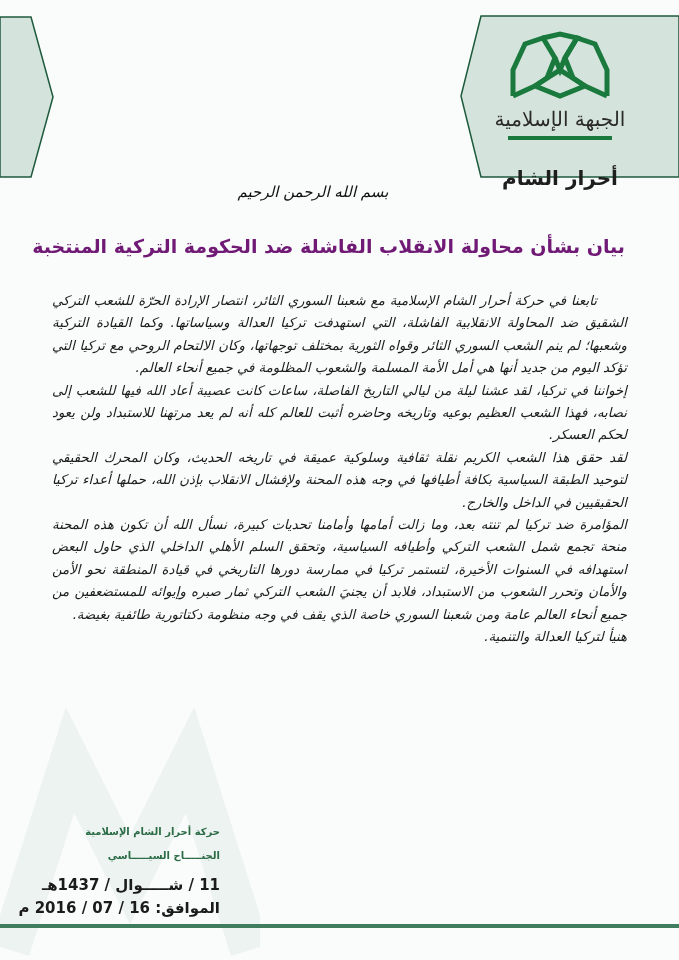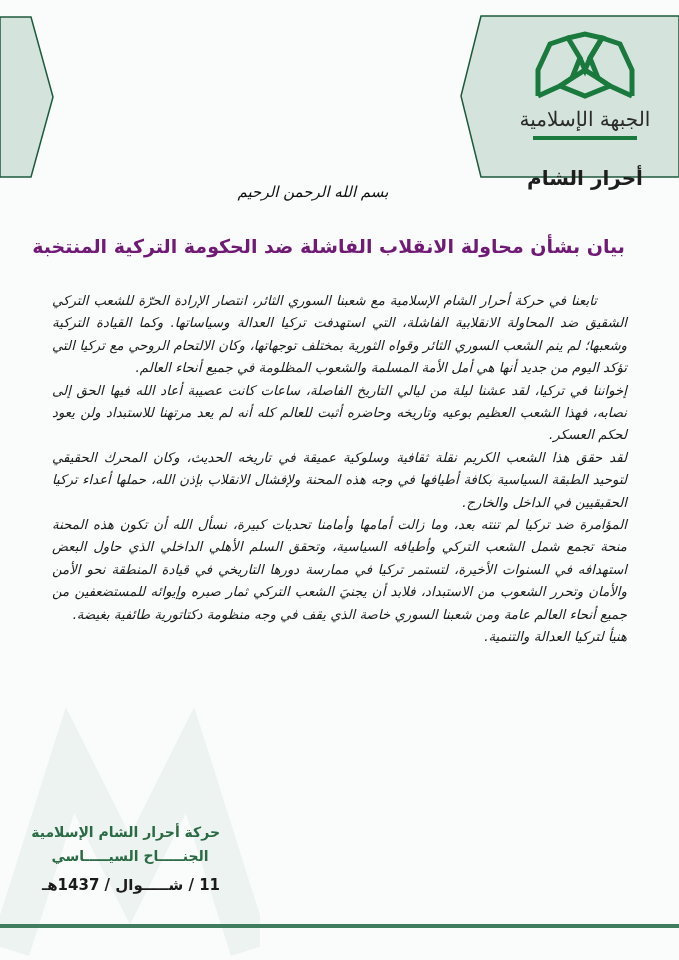--- a/index.html
+++ b/index.html
@@ -5,21 +5,21 @@
   html, body { margin: 0; padding: 0; }
   body {
     width: 679px; height: 960px; overflow: hidden; position: relative;
     background: #f9fcfb;
     font-family: "DejaVu Sans", sans-serif;
   }
   .left-hex { position: absolute; left: 0; top: 0; }
   .right-hex { position: absolute; right: 0; top: 0; }
   .watermark { position: absolute; left: 0; top: 700px; opacity: 0.05; }
   .logo {
-    position: absolute; left: 515px; top: 30px; width: 140px; text-align: center;
+    position: absolute; left: 490px; top: 30px; width: 140px; text-align: center;
   }
   .logo-arabic-calli {
     font-family: "DejaVu Serif", serif; font-size: 20px; color: #2a2a2a;
     direction: rtl; letter-spacing: -1px; margin-top: 2px; line-height: 26px;
   }
   .logo-bar { height: 4px; background: #1a7a3e; width: 104px; margin: 4px auto 3px; }
   .logo-sub {
     font-size: 20px; font-weight: bold; color: #1e1e1e; direction: rtl; line-height: 24px; margin-top: 26px;
   }
   .basmala {
@@ -36,21 +36,21 @@
     position: absolute; left: 52px; width: 575px; top: 290px;
     direction: rtl; text-align: justify; text-align-last: right;
     font-size: 13.3px; line-height: 22.4px; color: #1b1b1b; font-style: italic;
   }
   .body-text p { margin: 0; }
   .body-text p.indent { text-indent: 30px; }
   .signature {
     position: absolute; left: 40px; width: 180px; top: 820px;
     direction: rtl; text-align: right;
   }
-  .sig-line { font-size: 14px; font-weight: bold; color: #2a6b45; line-height: 24px; white-space: nowrap; text-align: center; }
+  .sig-line { font-size: 10px; font-weight: bold; color: #2a6b45; line-height: 24px; white-space: nowrap; }
   .date-line { font-size: 15px; font-weight: bold; color: #1b1b1b; line-height: 23px; white-space: nowrap; }
   .bottom-bar {
     position: absolute; left: 0; top: 924px; width: 679px; height: 4px; background: #3f7d5e;
   }
 </style>
 </head>
 <body>
 
 <svg class="left-hex" width="60" height="185" viewBox="0 0 60 185">
   <polygon points="0,17 31,17 53,97 31,177 0,177" fill="#d4e3dc" stroke="#1e5a3c" stroke-width="1.5"></polygon>
@@ -78,25 +78,26 @@
   <div class="logo-bar"></div>
   <div class="logo-sub">أحرار الشام</div>
 </div>
 
 <div class="basmala">بسم الله الرحمن الرحيم</div>
 
 <div class="title">بيان بشأن محاولة الانقلاب الفاشلة ضد الحكومة التركية المنتخبة</div>
 
 <div class="body-text">
   <p class="indent">تابعنا في حركة أحرار الشام الإسلامية مع شعبنا السوري الثائر، انتصار الإرادة الحرّة للشعب التركي الشقيق ضد المحاولة الانقلابية الفاشلة، التي استهدفت تركيا العدالة وسياساتها. وكما القيادة التركية وشعبها؛ لم ينم الشعب السوري الثائر وقواه الثورية بمختلف توجهاتها، وكان الالتحام الروحي مع تركيا التي تؤكد اليوم من جديد أنها هي أمل الأمة المسلمة والشعوب المظلومة في جميع أنحاء العالم.</p>
-  <p>إخواننا في تركيا، لقد عشنا ليلة من ليالي التاريخ الفاصلة، ساعات كانت عصيبة أعاد الله فيها الحق إلى نصابه، فهذا الشعب العظيم بوعيه وتاريخه وحاضره أثبت للعالم كله أنه لم يعد مرتهنا للاستبداد ولن يعود لحكم العسكر.</p>
+  <p>إخواننا في تركيا، لقد عشنا ليلة من ليالي التاريخ الفاصلة، ساعات كانت عصيبة أعاد الله فيها للشعب إلى نصابه، فهذا الشعب العظيم بوعيه وتاريخه وحاضره أثبت للعالم كله أنه لم يعد مرتهنا للاستبداد ولن يعود لحكم العسكر.</p>
   <p>لقد حقق هذا الشعب الكريم نقلة ثقافية وسلوكية عميقة في تاريخه الحديث، وكان المحرك الحقيقي لتوحيد الطبقة السياسية بكافة أطيافها في وجه هذه المحنة ولإفشال الانقلاب بإذن الله، حملها أعداء تركيا الحقيقيين في الداخل والخارج.</p>
   <p>المؤامرة ضد  تركيا لم تنته بعد، وما زالت أمامها وأمامنا تحديات كبيرة، نسأل الله أن تكون هذه المحنة منحة تجمع شمل الشعب التركي وأطيافه السياسية، وتحقق السلم الأهلي الداخلي الذي حاول البعض استهدافه في السنوات الأخيرة، لتستمر تركيا في ممارسة دورها التاريخي في قيادة المنطقة نحو الأمن والأمان وتحرر الشعوب من الاستبداد، فلابد أن يجنيَ الشعب التركي ثمار صبره وإيوائه للمستضعفين من جميع أنحاء العالم عامة ومن شعبنا السوري خاصة الذي يقف في وجه منظومة دكتاتورية طائفية بغيضة.</p>
   <p>هنيأ لتركيا العدالة والتنمية.</p>
 </div>
 
 <div class="signature">
   <div class="sig-line">حركة أحرار الشام الإسلامية</div>
   <div class="sig-line">الجنـــــاح السيـــــاسي</div>
   <div class="date-line" style="margin-top:6px;">11 / شـــــوال / 1437هـ</div>
+  <div class="date-line">الموافق: 16 / 07 / 2016 م</div>
 </div>
 
 <div class="bottom-bar"></div>
 
 </body></html>

